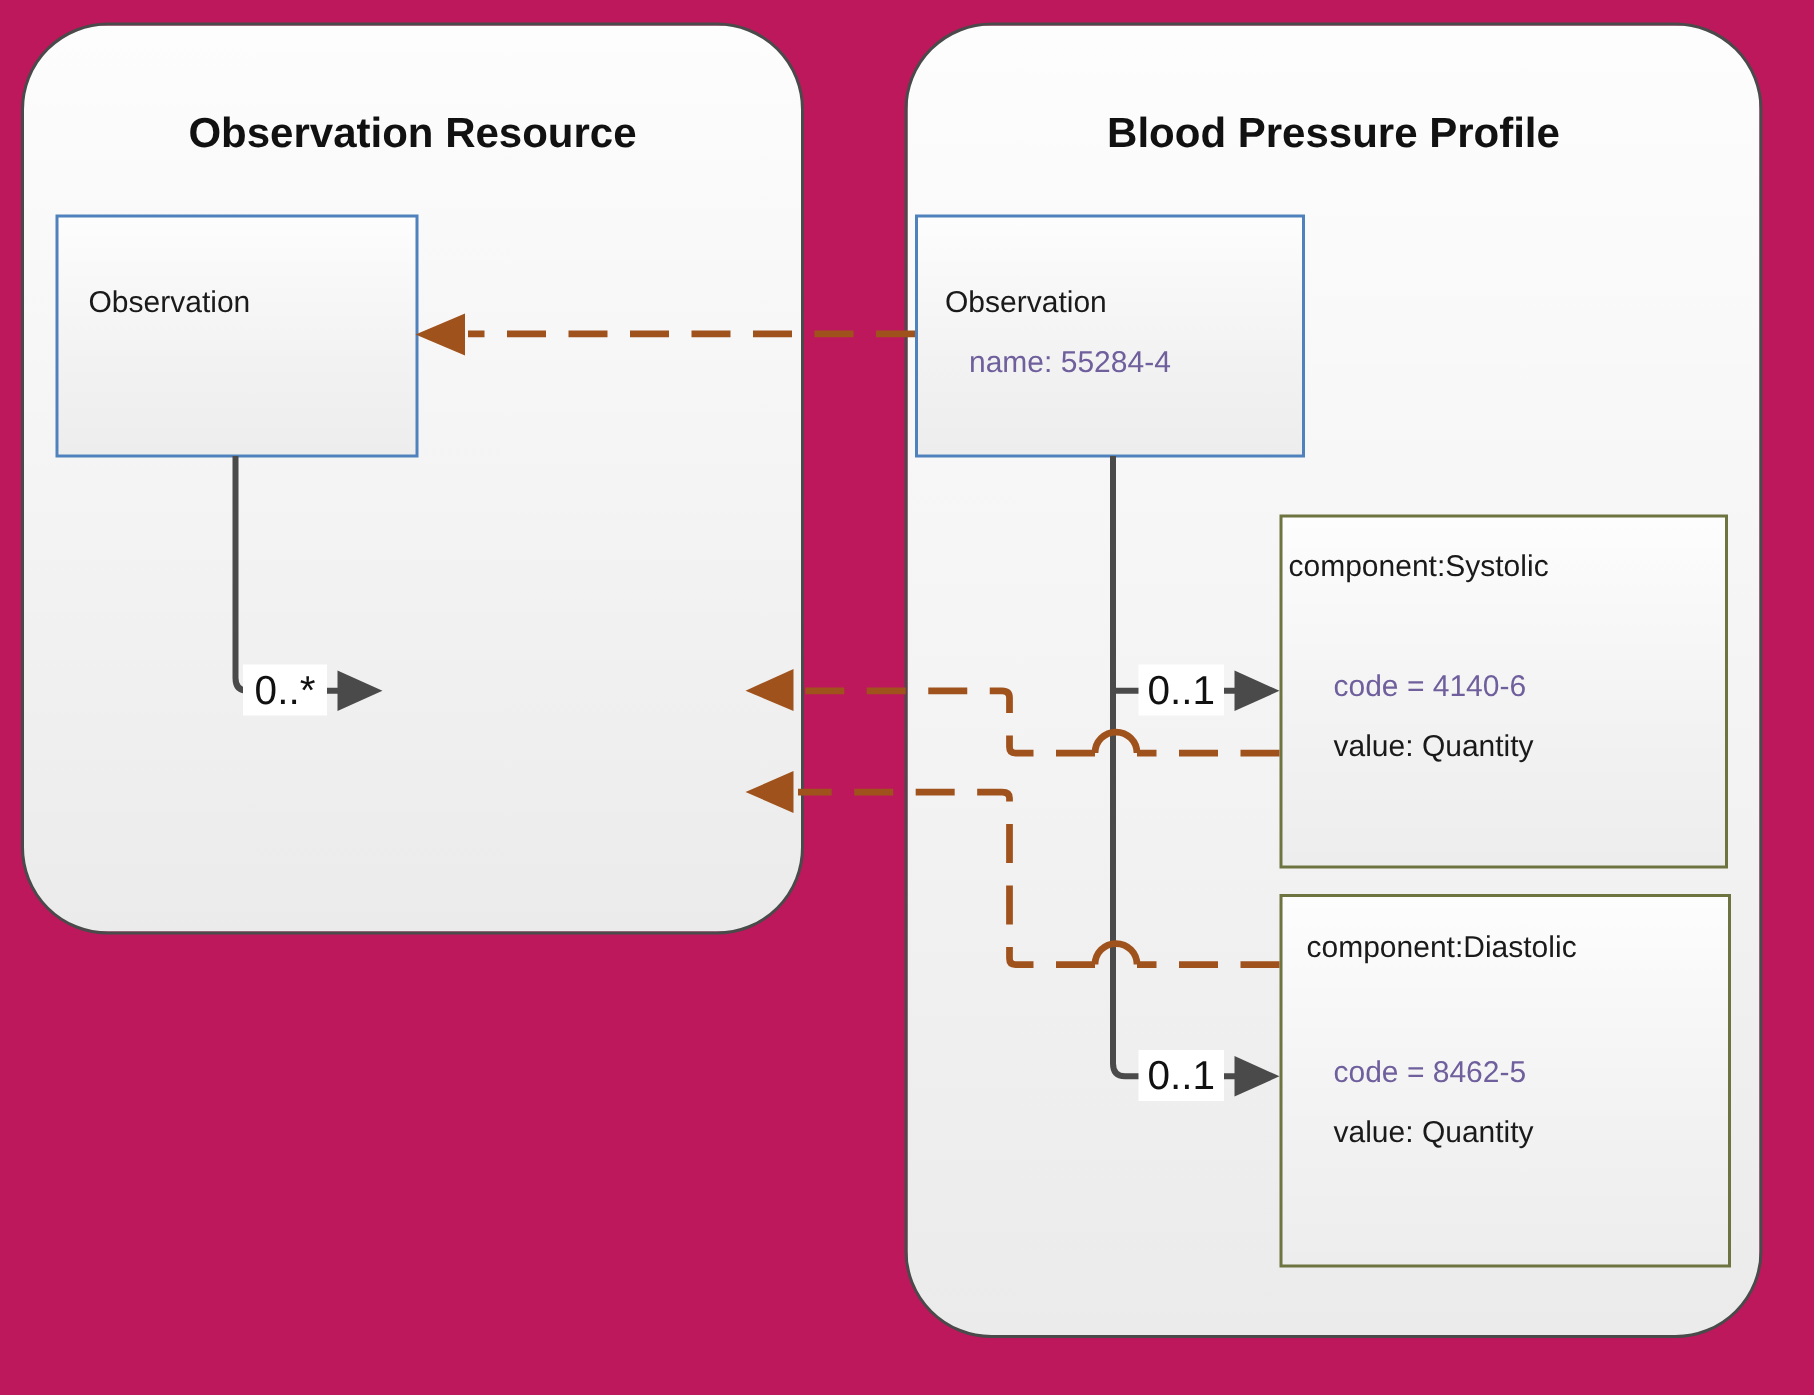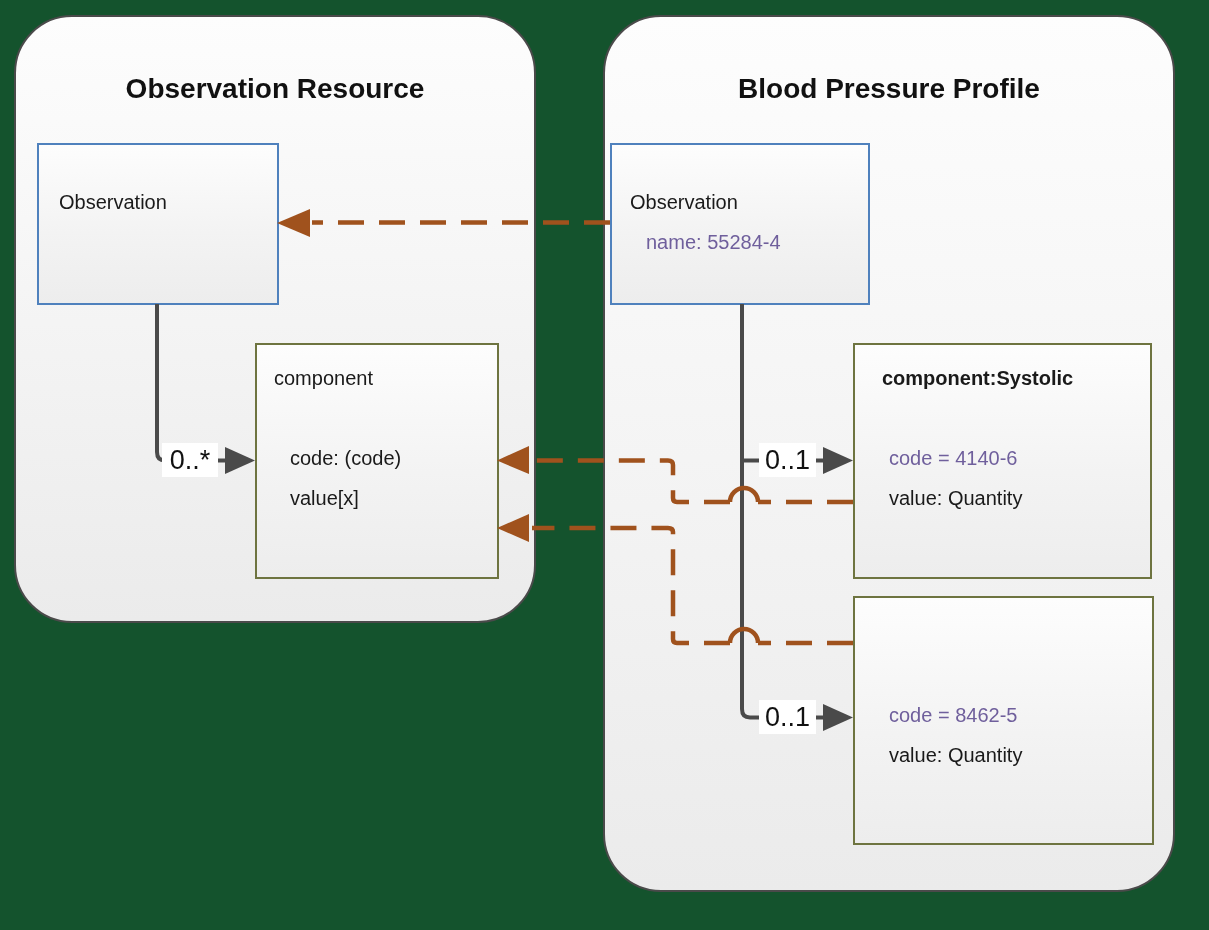--- a/index.html
+++ b/index.html
@@ -1,17 +1,17 @@
 <!DOCTYPE html>
 <html><head>
 <meta charset="utf-8">
 <style>
   html,body{margin:0;padding:0;background:#ffffff;}
   .canvas{
-    position:relative;width:1209px;height:930px;background:#14532d;
+    position:relative;width:1209px;height:930px;background:#be185d;
     font-family:"Liberation Sans","DejaVu Sans",sans-serif;color:#1a1a1a;overflow:hidden;
   }
   .panel{
     position:absolute;border:2.5px solid #4a4a4a;border-radius:58px;
     background:linear-gradient(180deg,#fdfdfd 0%,#f5f5f5 45%,#ebebeb 100%);
     z-index:5;
   }
   .panel-title{
     position:absolute;top:56px;left:0;width:100%;text-align:center;
     font-size:28px;font-weight:bold;color:#111111;letter-spacing:0px;
@@ -44,38 +44,34 @@
   </div>
 
   <div class="panel" style="left:603px;top:15px;width:568px;height:873px;">
     <div class="panel-title">Blood Pressure Profile</div>
   </div>
 
   <div class="node blue" style="left:37px;top:143px;width:238px;height:158px;">
     <div class="tl" style="left:20px;top:40px;">Observation</div>
   </div>
 
-  <div class="node olive" style="left:255px;top:343px;width:240px;height:232px;">
-    <div class="tl" style="left:17px;top:16px;">component</div>
-    <div class="tl" style="left:33px;top:96px;">code: (code)</div>
-    <div class="tl" style="left:33px;top:136px;">value[x]</div>
-  </div>
 
   <div class="node blue" style="left:610px;top:143px;width:256px;height:158px;">
     <div class="tl" style="left:18px;top:40px;">Observation</div>
     <div class="tl purple" style="left:34px;top:80px;">name: 55284-4</div>
   </div>
 
   <div class="node olive" style="left:853px;top:343px;width:295px;height:232px;">
-    <div class="tl" style="left:27px;top:16px;font-weight:bold;">component:Systolic</div>
+    <div class="tl" style="left:4px;top:16px;">component:Systolic</div>
     <div class="tl purple" style="left:34px;top:96px;">code = 4140-6</div>
     <div class="tl" style="left:34px;top:136px;">value: Quantity</div>
   </div>
 
   <div class="node olive" style="left:853px;top:596px;width:297px;height:245px;">
+    <div class="tl" style="left:16px;top:17px;">component:Diastolic</div>
     <div class="tl purple" style="left:34px;top:100px;">code = 8462-5</div>
     <div class="tl" style="left:34px;top:140px;">value: Quantity</div>
   </div>
 
   <svg class="overlay" width="1209" height="930" viewBox="0 0 1209 930">
 
     <g>
       <path class="conn" d="M157,304 L157,452 Q157,460.5 165,460.5 L226,460.5" stroke="#4a4a4a"></path>
       <polygon class="arr" points="225,447 225,474 255,460.5" fill="#4a4a4a"></polygon>
 

